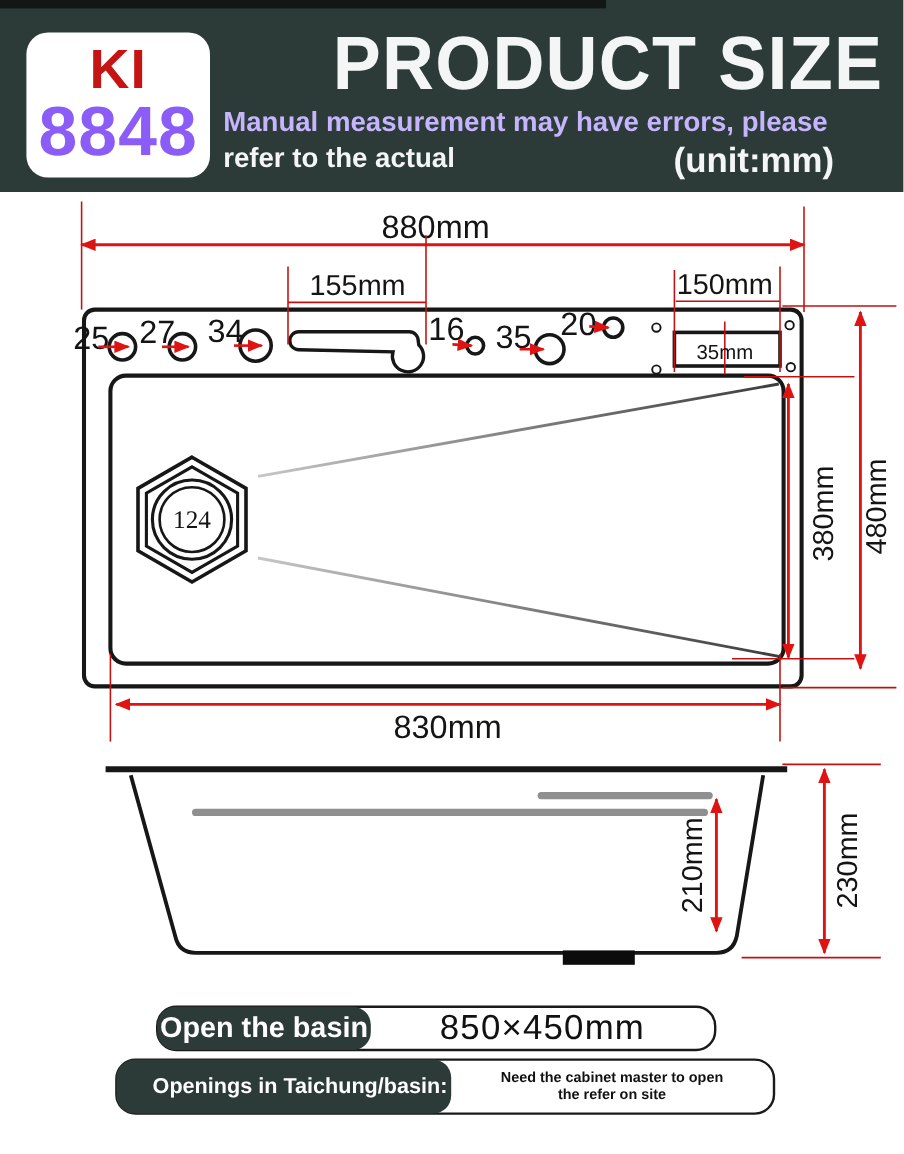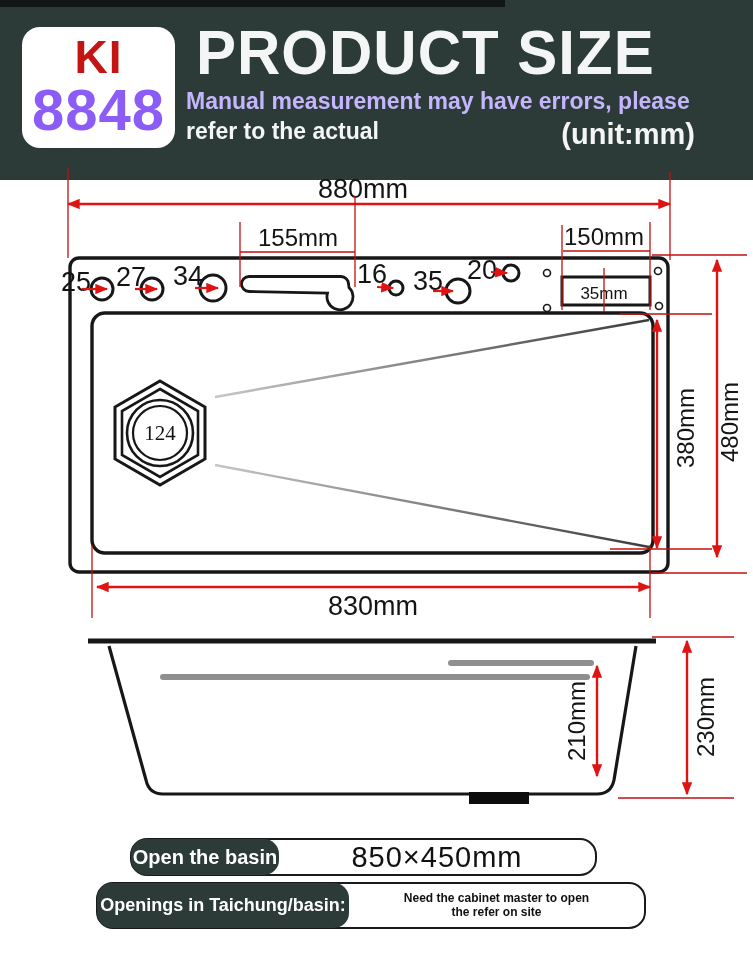--- a/index.html
+++ b/index.html
@@ -1,21 +1,21 @@
 <!DOCTYPE html>
 <html><head>
 <meta charset="utf-8">
 <style>
   html,body{margin:0;padding:0;}
   body{
     width:753px;height:962px;position:relative;background:#ffffff;
     font-family:"Liberation Sans","DejaVu Sans",sans-serif;overflow:hidden;
   }
   
-  .header{position:absolute;left:0;top:0;width:753px;height:180px;background:#2c3a38;}
+  .header{position:absolute;left:0;top:0;width:753px;height:160px;background:#2c3a38;text-align:right;}
   .header-topstrip{position:absolute;left:0;top:0;width:505px;height:7px;background:#121716;}
   .model-box{
     position:absolute;left:22px;top:27px;width:153px;height:121px;background:#ffffff;
     border-radius:18px;display:flex;flex-direction:column;align-items:center;justify-content:center;
   }
   .model-top{font-size:46px;font-weight:bold;color:#c41414;line-height:1.0;letter-spacing:1px;}
   .model-bottom{font-size:58px;font-weight:bold;color:#8b5cf6;line-height:1.05;letter-spacing:1px;}
   .header-title{
     position:absolute;left:196px;top:16px;width:540px;font-size:60px;font-weight:bold;color:#f4f6f5;
     letter-spacing:1px;white-space:nowrap;transform:scaleY(1.05);transform-origin:top left;
@@ -37,22 +37,22 @@
   .t-drain{font-size:21px;font-family:"Liberation Serif","DejaVu Serif",serif;}
   
   .badge{position:absolute;background:#ffffff;border:2px solid #1a1a1a;border-radius:17px;display:flex;align-items:stretch;}
   .badge1{left:130px;top:838px;width:463px;height:34px;}
   .badge2{left:96px;top:882px;width:546px;height:43px;}
   .badge-dark{
     background:#2c3a38;border-radius:15px;color:#ffffff;font-weight:bold;
     display:flex;align-items:center;justify-content:center;flex:none;
     margin:-1px 0 -1px -1px;
   }
-  .badge1 .badge-dark{width:148px;font-size:20px;}
-  .badge2 .badge-dark{width:252px;font-size:18px;}
+  .badge1 .badge-dark{width:178px;font-size:24px;}
+  .badge2 .badge-dark{width:252px;font-size:18px;padding-left:27px;}
   .badge-value{flex:1;display:flex;flex-direction:column;align-items:center;justify-content:center;color:#111111;}
   .badge1 .badge-value{font-size:29px;letter-spacing:1px;border-radius:12px;}
   .badge2 .badge-value{font-size:12px;font-weight:bold;line-height:1.15;}
 </style>
 </head>
 <body>
 
 <div class="header">
   <div class="header-topstrip"></div>
   <div class="model-box">

